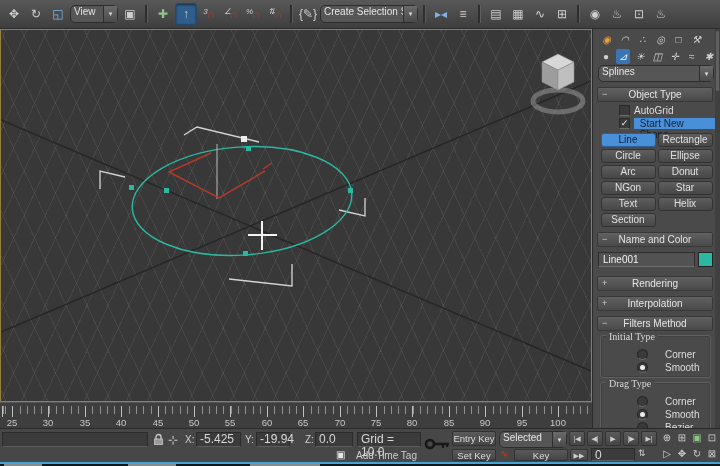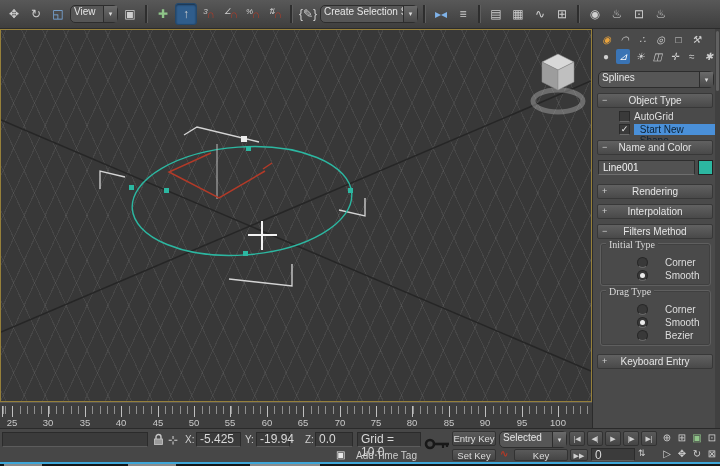--- a/index.html
+++ b/index.html
@@ -45,21 +45,21 @@
   
   .panel{position:absolute;left:592px;top:29px;width:128px;height:399px;background:#4a4a4a;
          border-left:1px solid #2b2b2b;box-sizing:border-box;}
   .pscroll{position:absolute;right:0;top:0;width:5px;height:100%;background:#404040;}
   .pscroll .thumb{position:absolute;left:1px;top:2px;width:3px;height:60px;background:#616161;border-radius:2px;}
   .ptabs{display:flex;gap:3px;padding:3px 4px 1px 6px;}
   .ptab{width:15px;height:15px;display:flex;align-items:center;justify-content:center;
         font-size:10px;color:#d0d0d0;border-radius:2px;}
   .ptab.create{color:#e8a33d;}
   .ptab.activecat{background:#3a74b5;color:#fff;}
-  .pcombo{margin:6px 6px 0 5px;height:15px;}
+  .pcombo{margin:0 6px 0 5px;height:15px;}
   .rollout{height:13px;background:linear-gradient(#616161,#494949);border:1px solid #383838;border-radius:2px;
            color:#e5e5e5;font-size:10px;text-align:center;line-height:13px;position:relative;margin:5px 7px 0 4px;}
   .rollout .st{position:absolute;left:4px;top:0;font-size:9px;color:#cfcfcf;}
   .chkrow{display:flex;align-items:center;gap:4px;margin:3px 0 0 26px;font-size:10px;color:#dedede;}
   .chk{width:9px;height:9px;background:#3a3a3a;border:1px solid #2a2a2a;border-bottom-color:#6a6a6a;
        display:flex;align-items:center;justify-content:center;font-size:9px;color:#f2f2f2;line-height:9px;}
   .sns-label{background:var(--accent);color:#0e2233;padding:0 6px;font-size:10px;height:11px;line-height:11px;}
   .btngrid{display:grid;grid-template-columns:55px 55px;gap:2px;justify-content:center;margin-top:4px;}
   .sbtn{height:12px;line-height:12px;text-align:center;font-size:10px;color:#e0e0e0;
         background:linear-gradient(#5e5e5e,#474747);border:1px solid #333;border-radius:3px;}
@@ -276,20 +276,33 @@
       <span>Object Type</span>
     </div>
     <div class="chkrow">
       <span class="chk"></span>
       <span>AutoGrid</span>
     </div>
     <div class="chkrow" style="margin-top:2px;">
       <span class="chk">✓</span>
       <span class="sns-label">Start New Shape</span>
     </div>
+    <div class="btngrid">
+      <span class="sbtn active">Line</span>
+      <span class="sbtn">Rectangle</span>
+      <span class="sbtn">Circle</span>
+      <span class="sbtn">Ellipse</span>
+      <span class="sbtn">Arc</span>
+      <span class="sbtn">Donut</span>
+      <span class="sbtn">NGon</span>
+      <span class="sbtn">Star</span>
+      <span class="sbtn">Text</span>
+      <span class="sbtn">Helix</span>
+      <span class="sbtn">Section</span>
+    </div>
 
     <div class="rollout">
       <span class="st">−</span>
       <span>Name and Color</span>
     </div>
     <div class="namerow">
       <span class="namefield">Line001</span>
       <span class="swatch"></span>
     </div>
 

